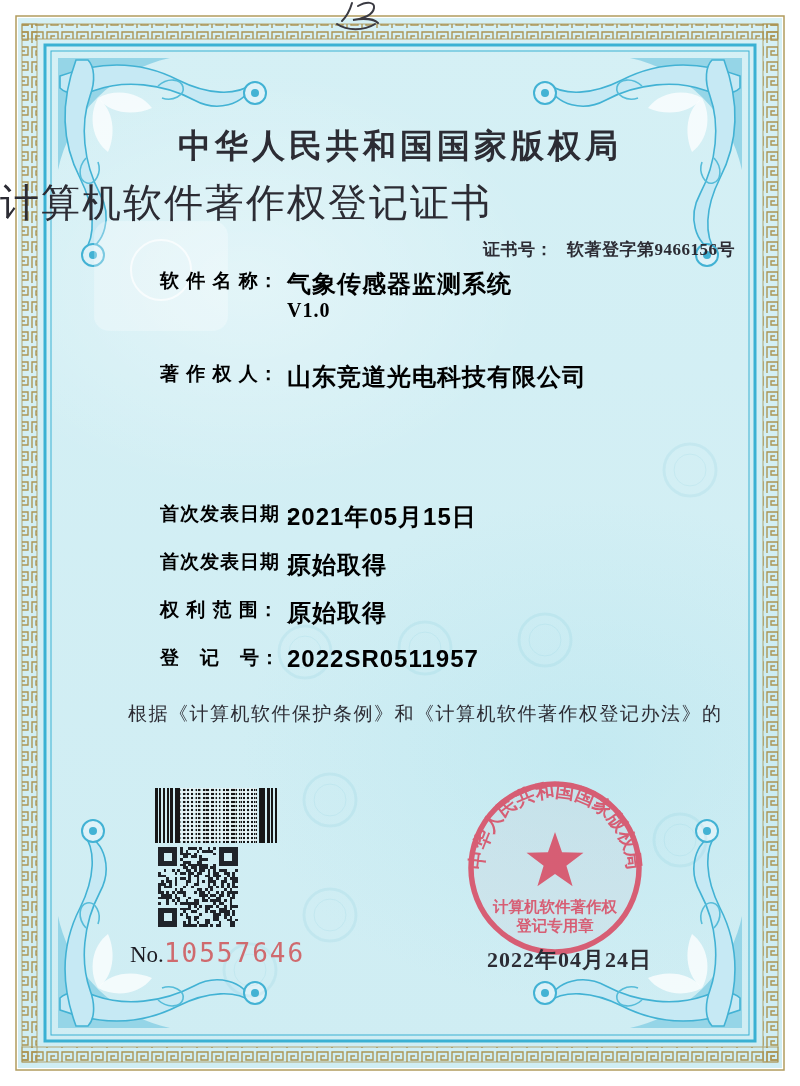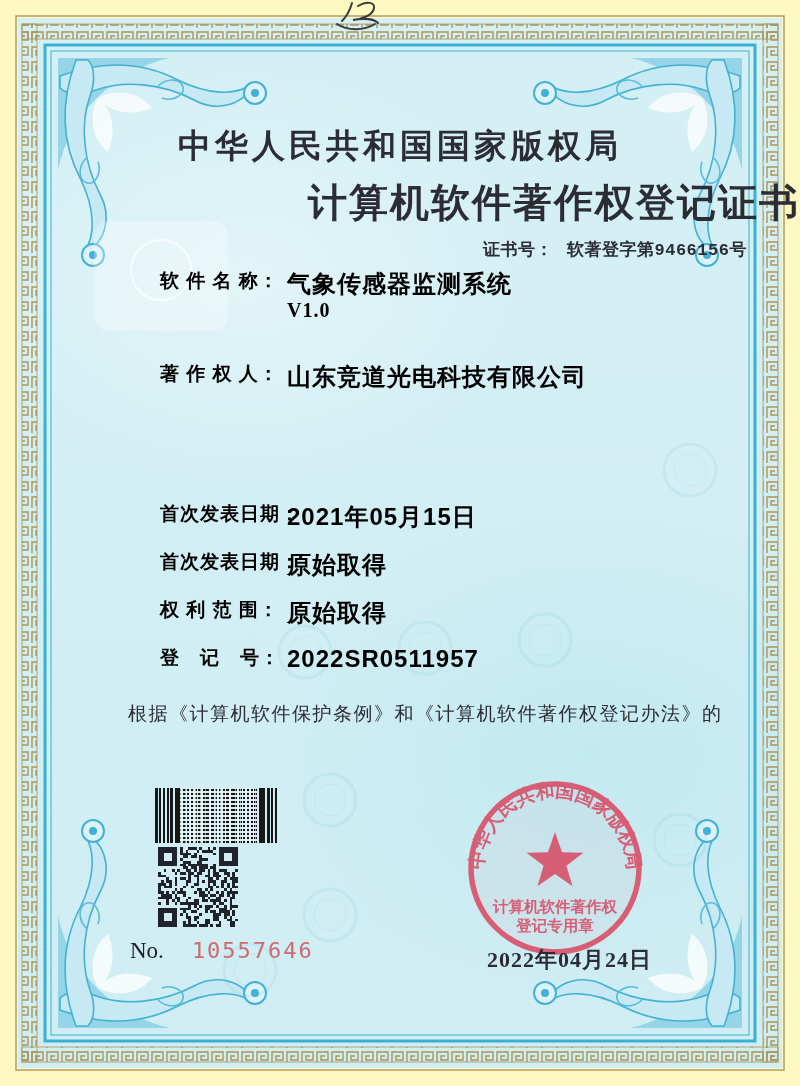--- a/index.html
+++ b/index.html
@@ -1,47 +1,47 @@
 <!DOCTYPE html>
 <html><head>
 <meta charset="utf-8">
 <style>
   html,body{margin:0;padding:0;}
   body{background:#e8e8e4;font-family:"Liberation Sans","DejaVu Sans",sans-serif;}
-  .page{position:relative;width:800px;height:1086px;margin:0 auto;background:#fef9c3;overflow:hidden;}
+  .page{position:relative;width:800px;height:1086px;margin:0 auto;background:#ffffff;overflow:hidden;}
   .paper-bg{position:absolute;left:18px;top:18px;right:18px;bottom:18px;
     background:
       radial-gradient(420px 300px at 30% 25%, rgba(255,255,255,0.35), rgba(255,255,255,0) 70%),
       radial-gradient(500px 360px at 75% 70%, rgba(180,228,238,0.45), rgba(180,228,238,0) 70%),
       linear-gradient(#d5f0f5,#cfedf3);}
   .layer{position:absolute;left:0;top:0;}
   .txt{position:absolute;color:#2c2c34;}
   .authority{left:0;right:0;top:124px;text-align:center;font-size:33px;font-weight:bold;letter-spacing:4px;}
-  .cert-title{left:0;right:0;top:176px;text-align:right;font-size:39px;font-weight:bold;letter-spacing:2px;}
+  .cert-title{left:0;right:0;top:176px;text-align:left;font-size:39px;font-weight:normal;letter-spacing:2px;}
   .cert-no-line{left:483px;top:238px;font-size:17px;font-weight:bold;letter-spacing:0.5px;}
-  .cert-no-line .val{margin-left:14px;font-family:Liberation Mono, monospace;text-align:right;}
+  .cert-no-line .val{margin-left:14px;font-family:Liberation Serif, serif;text-align:right;}
   .field-row{position:absolute;left:112px;font-size:19px;margin-left:48px;}
   .field-label{display:inline-block;font-weight:bold;letter-spacing:1px;vertical-align:top;}
   .field-value{position:absolute;left:127px;top:0;white-space:nowrap;
     font-family:Liberation Sans, sans-serif;font-weight:600;letter-spacing:1px;font-size:24px;text-align:right;}
   .field-value2{position:absolute;left:127px;top:31px;
     font-family:"Liberation Serif","DejaVu Serif",serif;font-weight:600;letter-spacing:1px;font-size:20px;}
   .statement{left:90px;top:688px;width:634px;font-size:19px;font-weight:500;letter-spacing:1.5px;line-height:51px;}
   .statement .line1{text-indent:2em;}
   .barcode{position:absolute;left:155px;top:788px;width:124px;height:55px;
     background-image:
       repeating-linear-gradient(90deg,#171717 0 2px,rgba(0,0,0,0) 2px 4px),
       repeating-linear-gradient(90deg,rgba(0,0,0,0) 0 1px,#171717 1px 3px,rgba(0,0,0,0) 3px 7px);}
   .barcode::after{content:"";position:absolute;left:20%;right:18%;top:0;bottom:0;
     background:
       repeating-linear-gradient(0deg,rgba(0,0,0,0) 0 2px,rgba(236,248,250,0.92) 2px 4px),
       repeating-linear-gradient(90deg,rgba(236,248,250,0.55) 0 1px,rgba(0,0,0,0) 1px 5px);}
   .qr{position:absolute;left:158px;top:847px;}
   .serial{position:absolute;left:130px;top:938px;font-family:"Liberation Serif","DejaVu Serif",serif;font-size:23px;color:#1d1d24;}
-  .serial .num{margin-left:28px;font-family:"DejaVu Sans Mono",monospace;font-size:22px;letter-spacing:2px;color:#cf6a6e;}
+  .serial .num{margin-left:0;font-family:"DejaVu Sans Mono",monospace;font-size:26px;letter-spacing:2px;color:#cf6a6e;}
   .issue-date{left:487px;top:945px;font-size:22px;font-weight:bold;letter-spacing:1px;
     font-family:Liberation Serif, serif;}
   .seal-svg{position:absolute;left:455px;top:768px;opacity:0.93;}
   .hand-mark{position:absolute;left:325px;top:0;}
 </style>
 </head>
 <body>
 
 <div class="page">
   <div class="paper-bg"></div>

